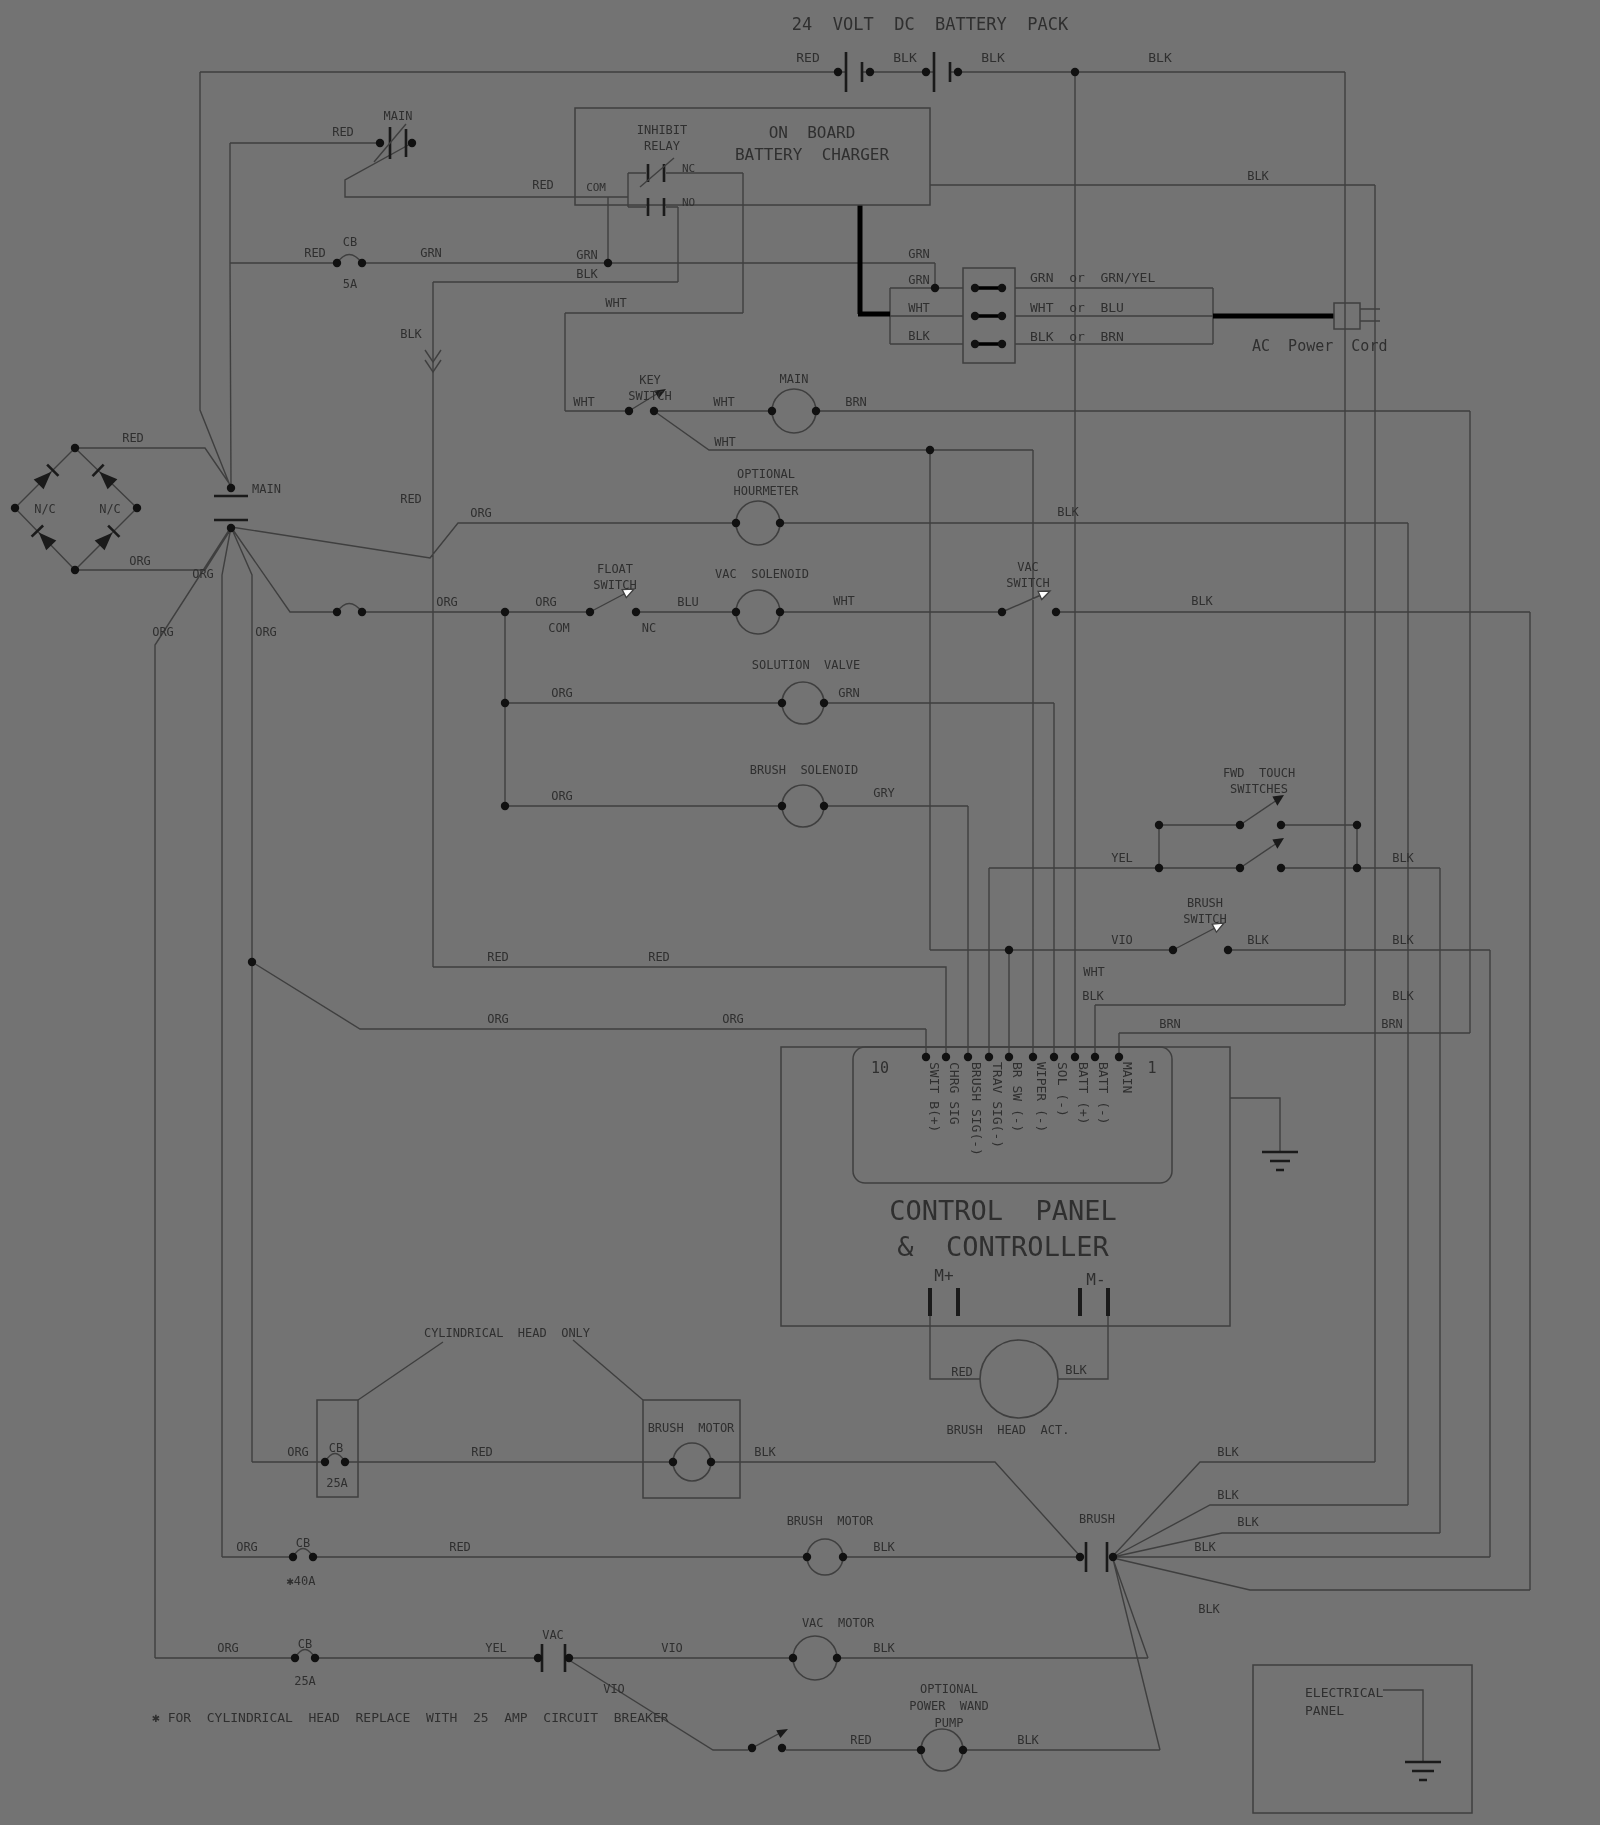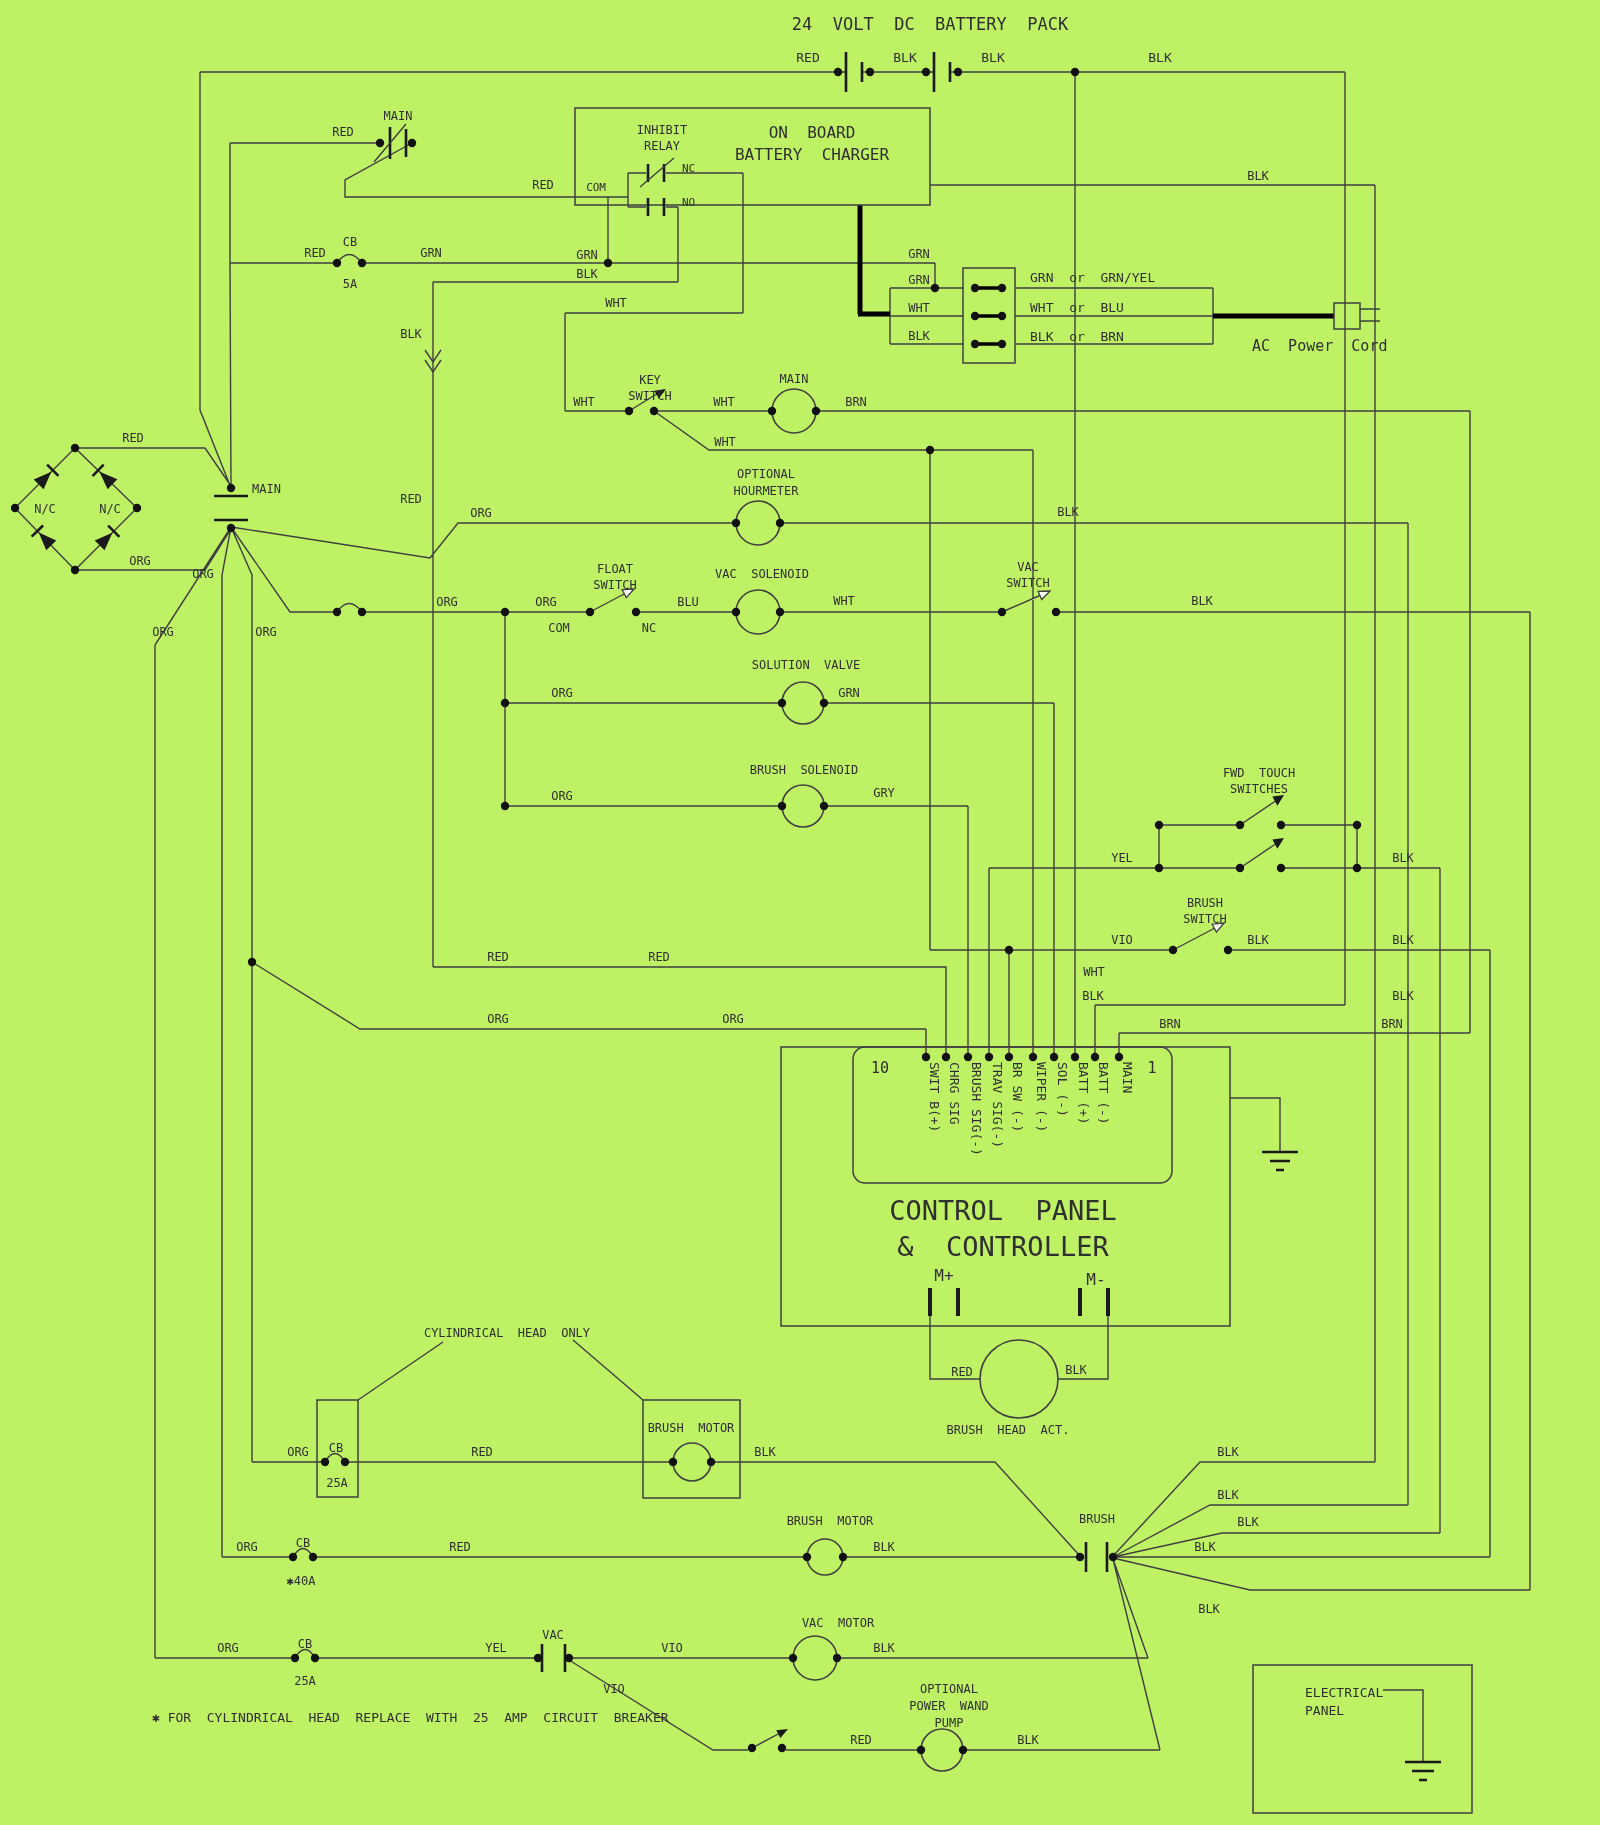--- a/index.html
+++ b/index.html
@@ -1,16 +1,16 @@
 <!DOCTYPE html>
 <html><head>
 <meta charset="utf-8">
 <style>
   html,body{margin:0;padding:0;background:#fff;}
-  .stage{position:relative;width:1600px;height:1825px;background:#bef264;overflow:hidden;}
+  .stage{position:relative;width:1600px;height:1825px;background:#737373;overflow:hidden;}
   svg{position:absolute;left:0;top:0;}
   svg text{font-family:"DejaVu Sans Mono","Liberation Mono",monospace;fill:#2f2f2f;white-space:pre;}
   .wire{stroke:#3f3f3f;stroke-width:1.4;fill:none;}
   .thick{stroke:#000;stroke-width:5;fill:none;}
   .bar{stroke:#1a1a1a;stroke-width:2.6;fill:none;}
   .comp{stroke:#3f3f3f;stroke-width:1.6;fill:none;}
   .boxln{stroke:#3f3f3f;stroke-width:1.5;fill:none;}
   .dotf{fill:#111;}
   .tri{fill:#1a1a1a;stroke:none;}
   .tri-open{fill:#fff;stroke:#3f3f3f;stroke-width:1.3;}

